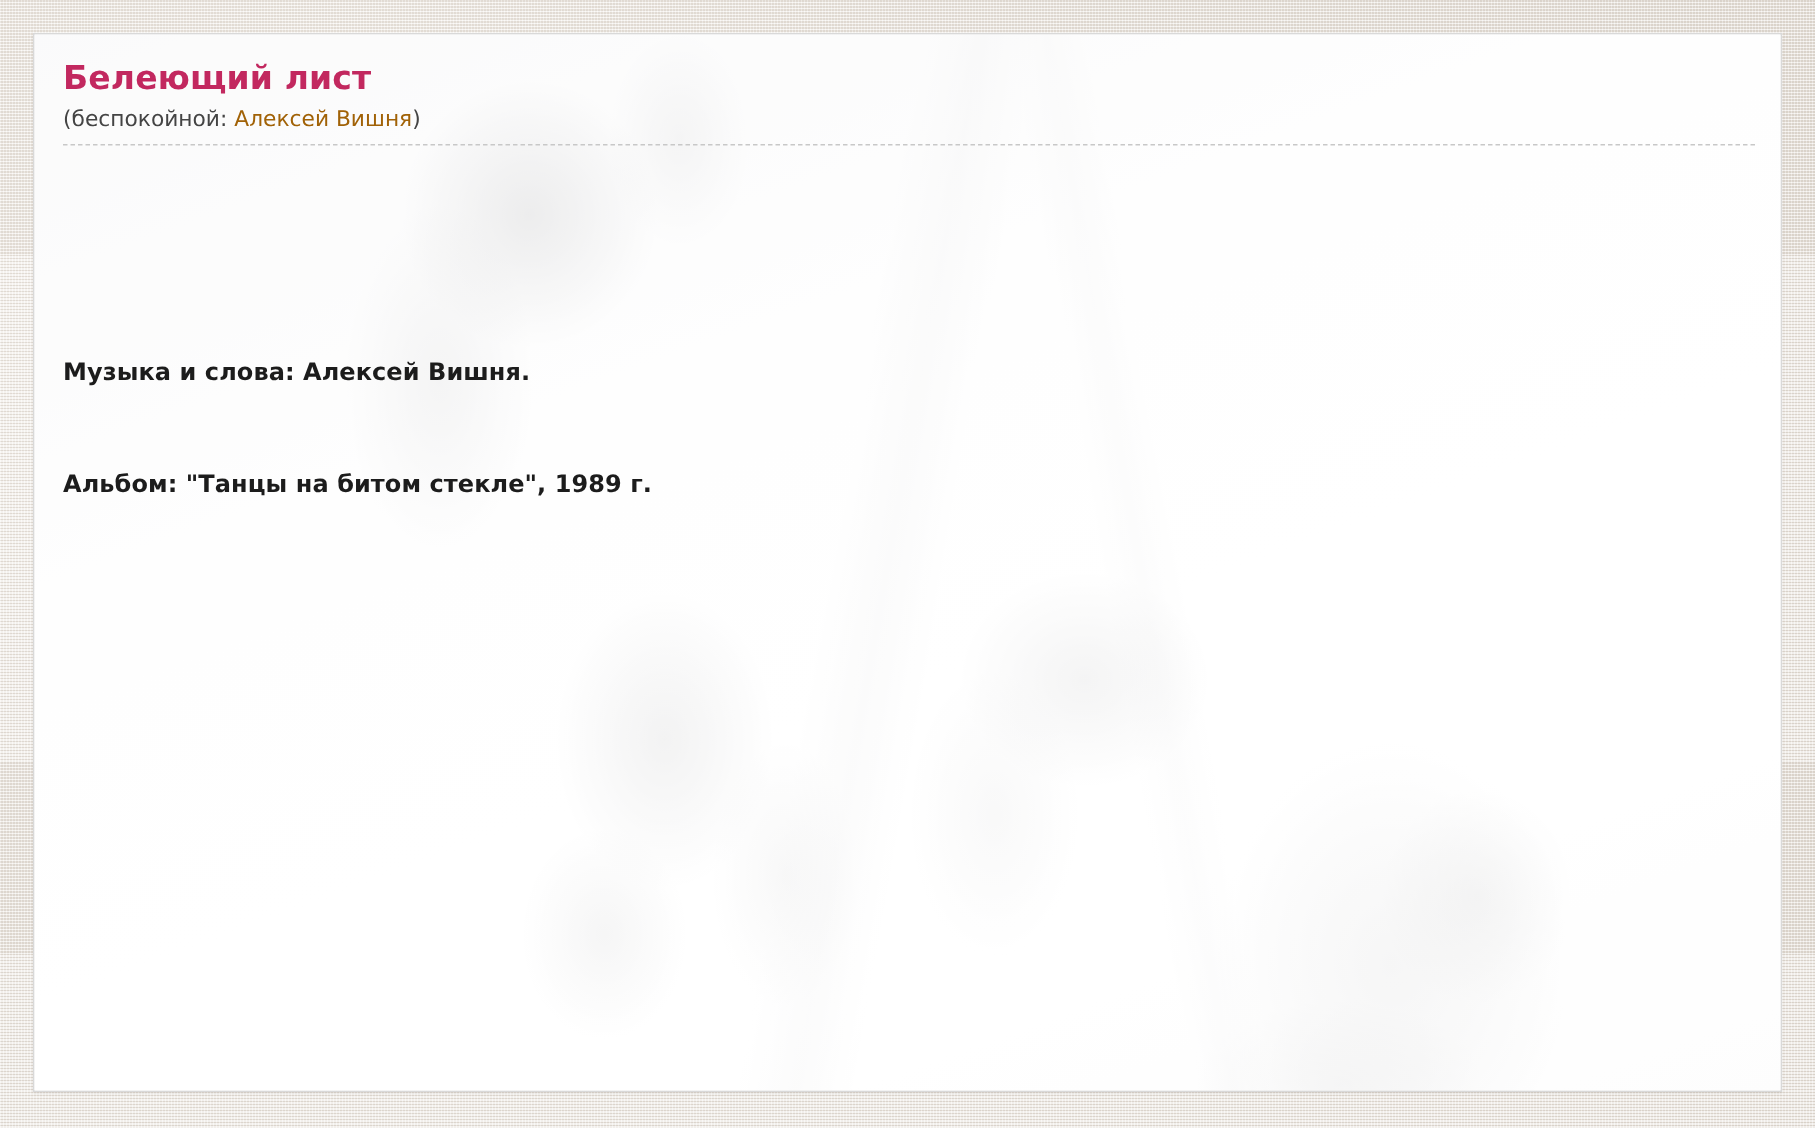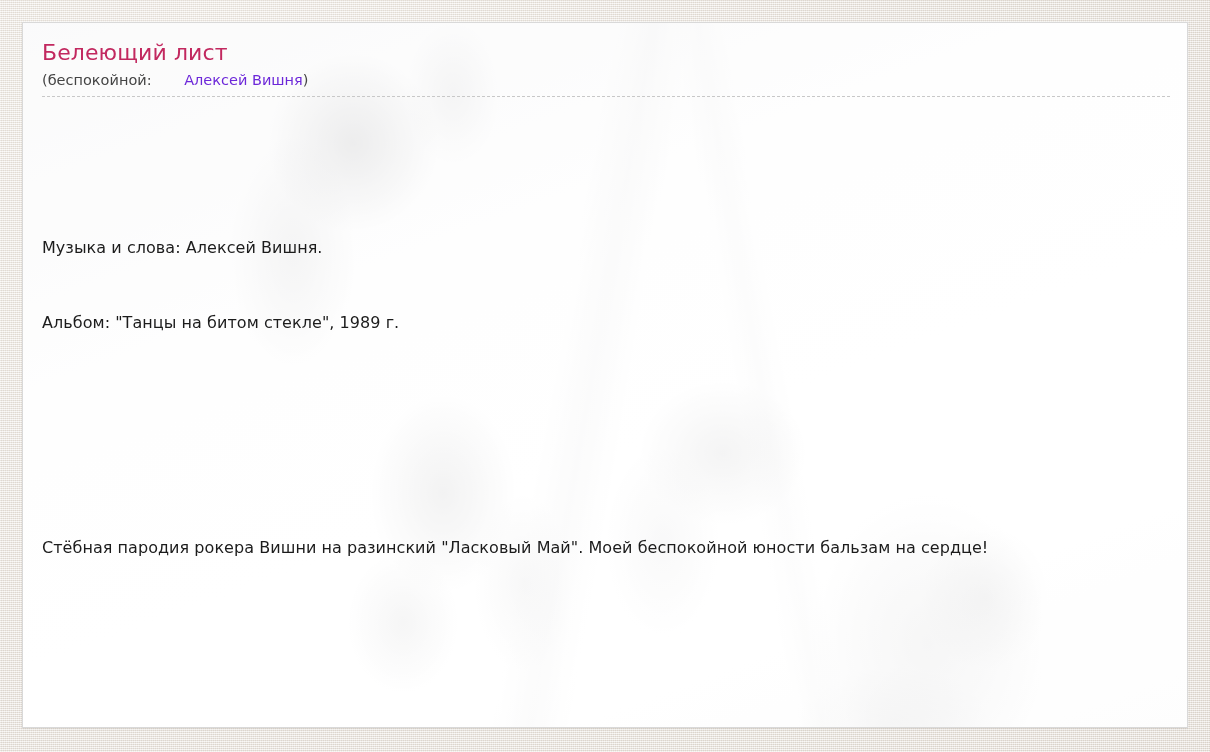--- a/index.html
+++ b/index.html
@@ -72,51 +72,50 @@
 
   #content {
     position: relative;
     padding: 16px 0 0 19px;
   }
 
   
   #song-title {
     color: #c2285f;
     font-size: 22px;
-    font-weight: normal;
+    font-weight: bold;
     line-height: 28px;
     margin: 0;
     letter-spacing: 0.1px;
   }
   #artist-line {
     font-size: 14.5px;
     line-height: 20px;
     color: #444444;
     margin-top: 3px;
     padding-bottom: 6px;
     border-bottom: 1px dashed #c8c8c8;
     width: 1128px;
     box-sizing: border-box;
   }
   #artist-link {
-    color: #6d28d9;
+    color: #a16207;
     text-decoration: none;
-    margin-left: 28px;
   }
 
   
   #lyrics {
     margin-top: 13px;
     font-size: 16px;
     line-height: 25px;
     color: #1c1c1c;
     white-space: pre-wrap;
     letter-spacing: 0.05px;
   }
-  .block { margin: 0 0 25px 0; }
+  .block { margin: 0 0 25px 0; font-weight: bold; }
   .block:last-child { margin-bottom: 0; }
   .line { display: block; }
 </style>
 </head>
 <body>
 
 <div id="sheet">
 
   <div id="photo-backdrop"></div>
   <div id="photo-veil"></div>
@@ -127,23 +126,20 @@
 
     <div id="artist-line"><span>(беспокойной: </span><a id="artist-link" href="#">Алексей Вишня</a><span>)</span></div>
 
     <div id="lyrics">
 
       <div class="block">
         <span class="line">Музыка и слова: Алексей Вишня.</span>
         <span class="line">Альбом: "Танцы на битом стекле", 1989 г.</span>
       </div>
 
-      <div class="block">
-        <span class="line">Стёбная пародия рокера Вишни на разинский "Ласковый Май". Моей беспокойной юности бальзам на сердце!</span>
-      </div>
 
       <div class="block">
         
         
         
         
       </div>
 
       
 

